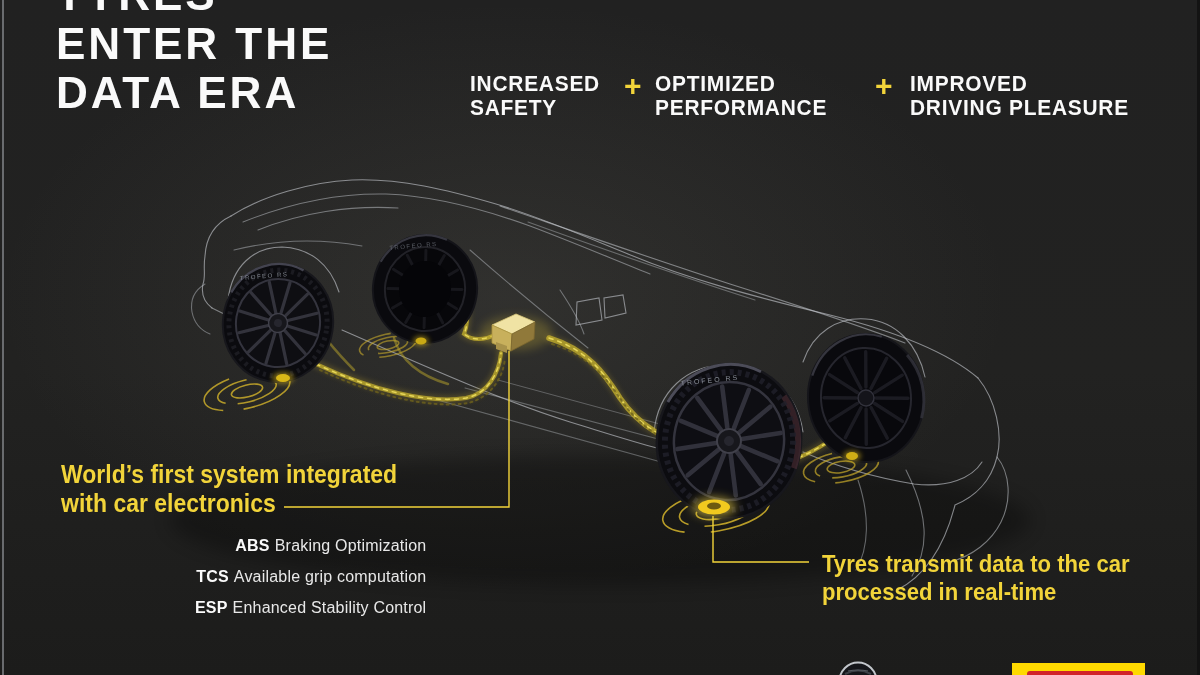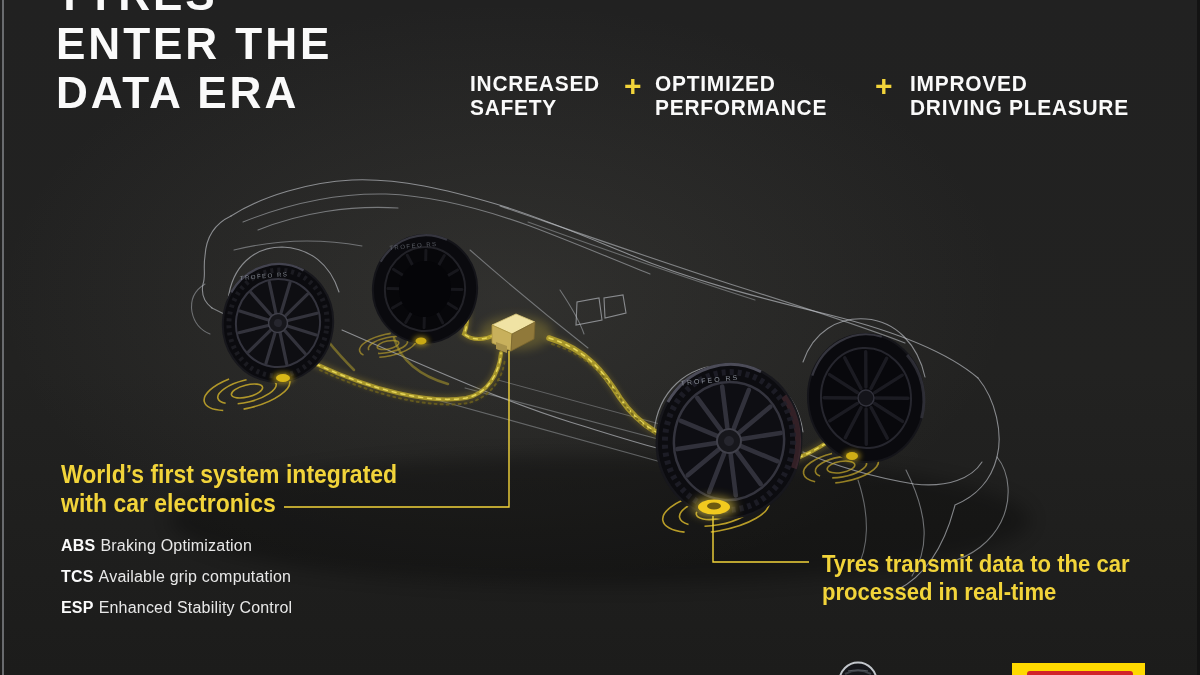--- a/index.html
+++ b/index.html
@@ -32,21 +32,21 @@
 
   .benefit{position:absolute;top:72px;color:var(--c-text_white);font-weight:800;font-size:22px;
     line-height:24px;letter-spacing:.8px;transform:scaleX(.95);transform-origin:left top;white-space:nowrap;}
   .b1{left:470px;} .b2{left:655px;} .b3{left:910px;}
   .plus{position:absolute;top:71px;color:var(--c-accent_yellow);font-weight:800;font-size:30px;line-height:30px;}
   .p1{left:624px;} .p2{left:875px;}
 
   .callout-left{position:absolute;left:40px;top:460px;margin-left:21px;}
   .callout-left .head{color:var(--c-accent_yellow);font-weight:700;font-size:25px;line-height:29px;
     transform:scaleX(.92);transform-origin:left top;white-space:nowrap;}
-  .features{margin-top:12px;}
+  .features{margin-top:12px;text-align:right;}
   .feature{color:#E8E8E8;font-size:16px;line-height:31px;letter-spacing:.2px;white-space:nowrap;}
   .feature b{color:var(--c-text_white);font-weight:700;margin-right:5px;}
 
   .callout-right{position:absolute;left:822px;top:550px;color:var(--c-accent_yellow);
     font-weight:700;font-size:24px;line-height:28px;transform:scaleX(.92);transform-origin:left top;white-space:nowrap;}
 
   .accent-stroke{stroke:var(--c-accent_yellow);}
   .radar{stroke:var(--c-radar_yellow);fill:none;}
 
   .logo-circle{position:absolute;left:836px;top:660px;}

